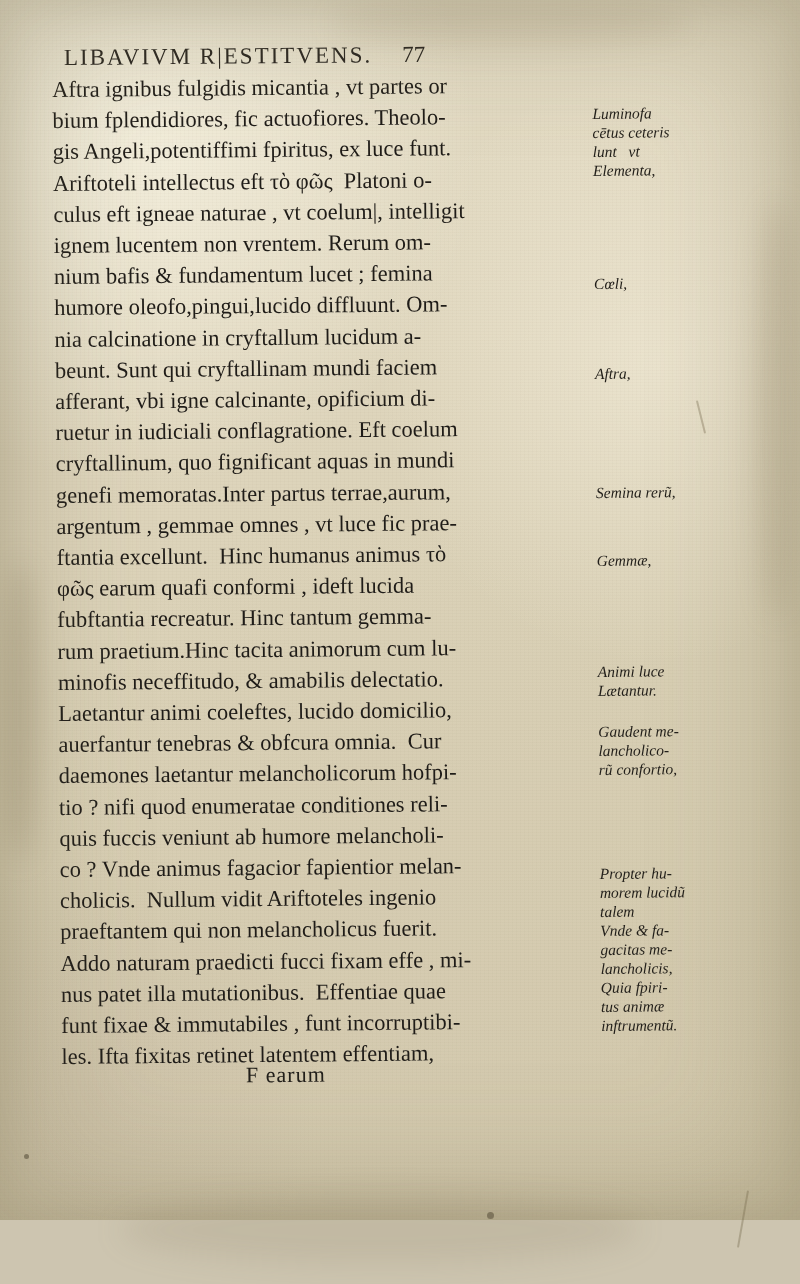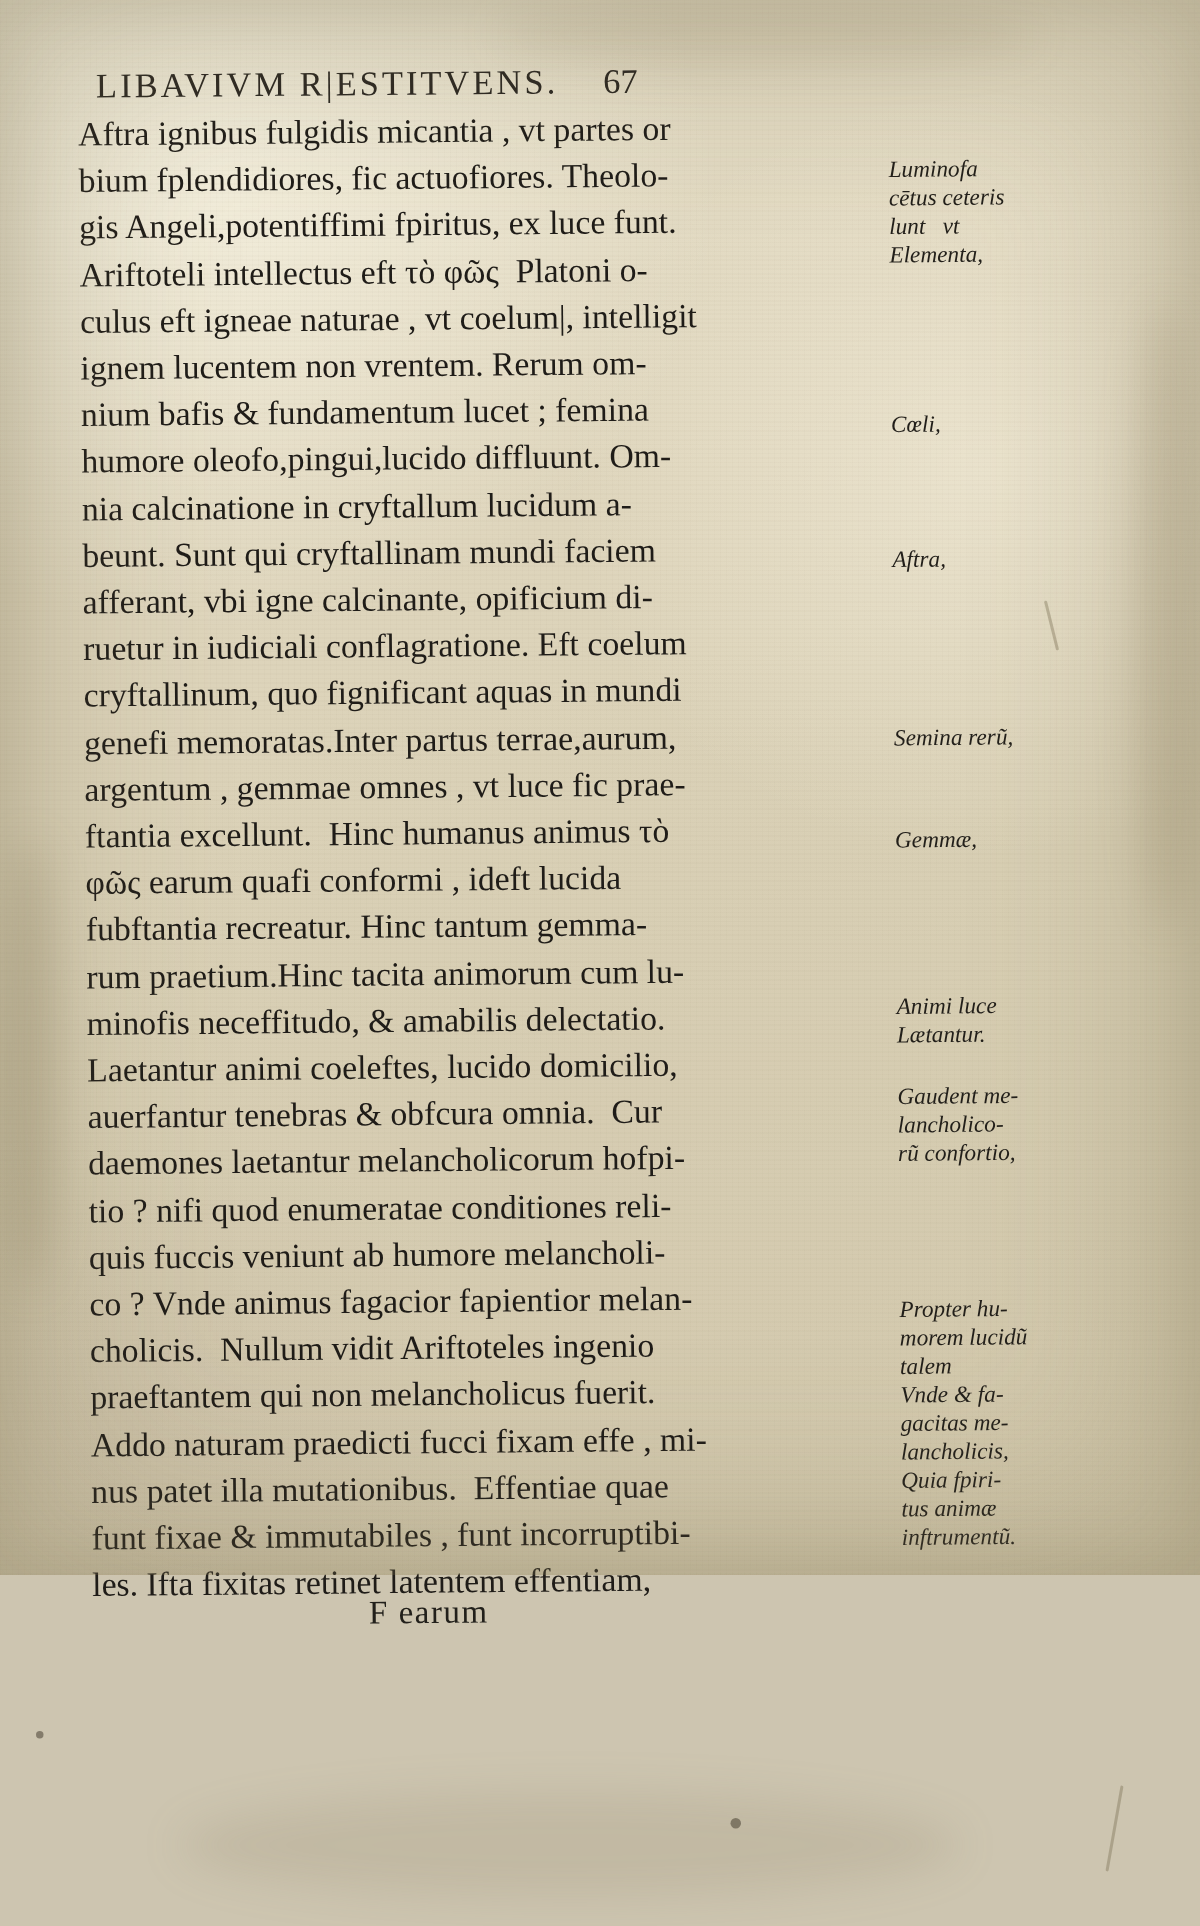--- a/index.html
+++ b/index.html
@@ -10,21 +10,21 @@
     width: 800px;
     height: 1284px;
     background: #cdc5b0;
     font-family: "Liberation Serif", serif;
     overflow: hidden;
   }
   
   .page {
     position: relative;
     width: 800px;
-    height: 1050px;
+    height: 1220px;
     background:
       radial-gradient(ellipse 60% 40% at 18% 12%, rgba(255,252,238,0.55), rgba(255,255,255,0) 70%),
       radial-gradient(ellipse 50% 35% at 82% 30%, rgba(250,245,228,0.45), rgba(255,255,255,0) 70%),
       radial-gradient(ellipse 70% 50% at 50% 78%, rgba(214,203,178,0.55), rgba(255,255,255,0) 75%),
       radial-gradient(ellipse 40% 28% at 12% 90%, rgba(196,184,160,0.55), rgba(255,255,255,0) 70%),
       linear-gradient(165deg, #e6dfc9 0%, #ded5bc 35%, #d8cfb4 60%, #cfc5a8 100%);
     box-sizing: border-box;
   }
   .grain {
     position: absolute;
@@ -150,21 +150,21 @@
 
   <div class="inkdot" style="left:487px; top:1212px; width:7px; height:7px;"></div>
   <div class="inkdot" style="left:24px; top:1154px; width:5px; height:5px;"></div>
   <div class="scratch" style="left:742px; top:1190px; width:2px; height:58px; transform:rotate(10deg); border-radius:2px;"></div>
   <div class="scratch" style="left:700px; top:400px; width:2px; height:34px; transform:rotate(-14deg); border-radius:2px;"></div>
 
   <div class="text-block">
 
     <div class="running-head">
       <span class="rh-title">LIBAVIVM R|ESTITVENS.</span>
-      <span class="rh-folio">67</span>
+      <span class="rh-folio">77</span>
     </div>
 
     <div class="columns">
       <div class="body-col skew">
         <span class="line">Aftra ignibus fulgidis micantia , vt partes or</span>
         <span class="line">bium fplendidiores, fic actuofiores. Theolo-</span>
         <span class="line">gis Angeli,potentiffimi fpiritus, ex luce funt.</span>
         <span class="line">Ariftoteli intellectus eft τὸ φῶς  Platoni o-</span>
         <span class="line">culus eft igneae naturae , vt coelum|, intelligit</span>
         <span class="line">ignem lucentem non vrentem. Rerum om-</span>

